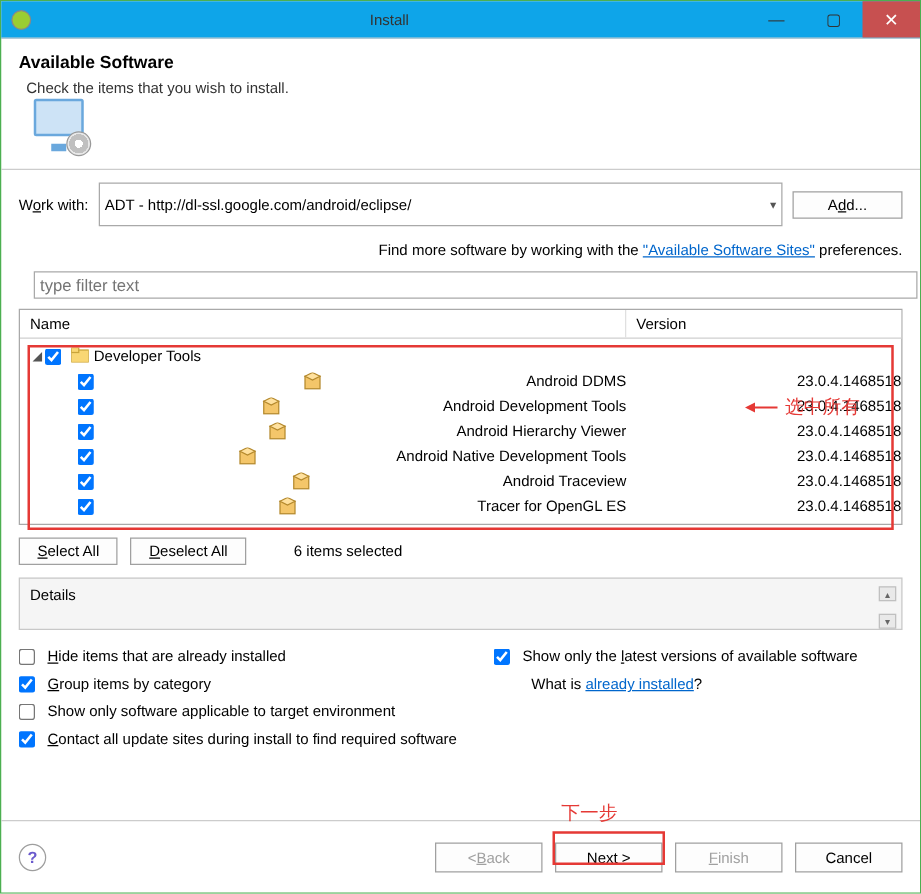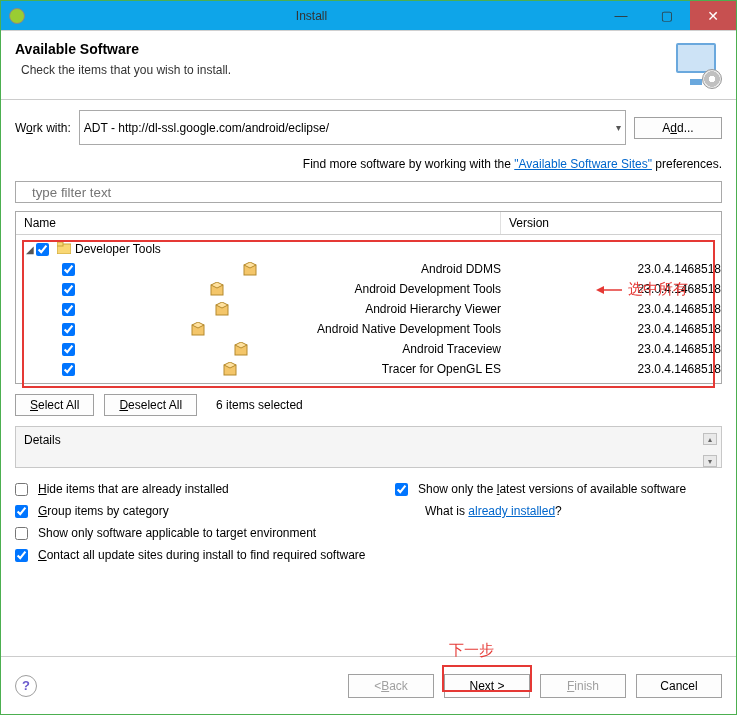--- a/index.html
+++ b/index.html
@@ -4,39 +4,39 @@
 <style>
 * { box-sizing: border-box; }
 html, body { margin: 0; padding: 0; font-family: "Segoe UI", Tahoma, sans-serif; font-size: 12px; color: #000; background: #fff; }
 .window { width: 737px; height: 715px; border: 1px solid #4caf50; background: #fff; display: flex; flex-direction: column; position: relative; }
 .titlebar { height: 30px; background: #0ea5e9; display: flex; align-items: center; border-bottom: 1px solid #d0d0d0; }
 .title-icon { width: 16px; height: 16px; margin-left: 8px; border-radius: 50%; background: #9acd32; border:1px solid #888; }
 .title-text { flex: 1; text-align: center; font-size: 12px; color: #333; }
 .win-buttons { display: flex; height: 100%; }
 .win-btn { width: 46px; display:flex; align-items:center; justify-content:center; color:#333; font-size:13px; }
 .win-close { background:#c75050; color:#fff; font-size:14px; }
-.header-area { padding: 10px 14px 10px 14px; border-bottom: 1px solid #ccc; display:flex; }
+.header-area { padding: 10px 14px 10px 14px; border-bottom: 1px solid #ccc; display:flex;flex-direction:column; }
 .header-left { flex:1; }
 .header-title { font-size: 14px; font-weight: bold; margin-bottom: 6px; }
 .header-sub { font-size: 12px; color: #333; margin-left: 6px; }
 .header-icon { width: 48px; height: 48px; margin-left:10px; position:relative; }
 .header-icon .monitor { width:40px; height:30px; border:2px solid #6aa8dd; background:#cde3f6; border-radius:2px; position:absolute; top:2px; left:2px; }
 .header-icon .stand { width:12px; height:6px; background:#6aa8dd; position:absolute; bottom:4px; left:16px; }
 .header-icon .disc { width:20px; height:20px; border-radius:50%; background: radial-gradient(circle,#fff 25%,#c0c0c0 26%,#c0c0c0 60%,#e8e8e8 61%); position:absolute; bottom:0; right:0; border:1px solid #999;}
 .body-area { flex:1; display:flex; flex-direction:column; padding:10px 14px 0 14px; overflow:hidden; }
 .workwith-row { display:flex; align-items:center; gap:8px; margin-bottom:4px; }
 .workwith-label { white-space:nowrap; }
 .u { text-decoration: underline; }
 .workwith-select { flex:1; height:35px; border:1px solid #a9a9a9; background:#fff; padding:0 4px; display:flex; align-items:center; position:relative; }
 .workwith-select .arrow { position:absolute; right:4px; color:#555; font-size:10px; }
 .btn { border:1px solid #a0a0a0; background:#fdfdfd; padding:2px 14px; height:22px; font-size:12px; display:inline-flex; align-items:center; justify-content:center; }
 .btn-add { width:88px; }
 .more-row { text-align:right; margin:8px 0 10px 0; font-size:12px; }
 .more-row a { color:#0066cc; }
-.filter-input { width:100%; height:22px; border:1px solid #a9a9a9; padding:2px 16px; color:#888; margin-bottom:8px; background:#fff; outline:none; }
+.filter-input { width:100%; height:22px; border:1px solid #a9a9a9; padding:2px 4px; color:#888; margin-bottom:8px; background:#fff; outline:none;margin-left:12px; }
 .tree-wrap { border:1px solid #a9a9a9; display:flex; flex-direction:column; position:relative; }
 .tree-header { display:flex; border-bottom:1px solid #d0d0d0; background:#fff; }
 .tree-header .hname { flex:1; padding:4px 8px; border-right:1px solid #e0e0e0; }
 .tree-header .hver { width:220px; padding:4px 8px; }
 .tree-body { position:relative; padding:4px 0; }
 .tree-row { display:flex; align-items:center; height:20px; }
 .tree-row .col-name { flex:1; display:flex; align-items:center; }
 .tree-row .col-ver { width:220px; padding-left:8px;text-align:right; }
 .indent0 { padding-left:10px; }
 .indent1 { padding-left:46px;justify-content:space-between; }
@@ -220,21 +220,21 @@
 
     <div class="sel-row">
       <button class="btn">
           <span class="u">S</span>
           <span>elect All</span>
         </button>
       <button class="btn">
           <span class="u">D</span>
           <span>eselect All</span>
         </button>
-      <span style="margin-left:9px">6 items selected</span>
+      <span style="margin-left:28px">6 items selected</span>
     </div>
 
     <div class="details-group">
       <div class="details-label">Details</div>
       <div class="scrollbtns">
         <div class="sb">▴</div>
         <div class="sb">▾</div>
       </div>
     </div>
 

